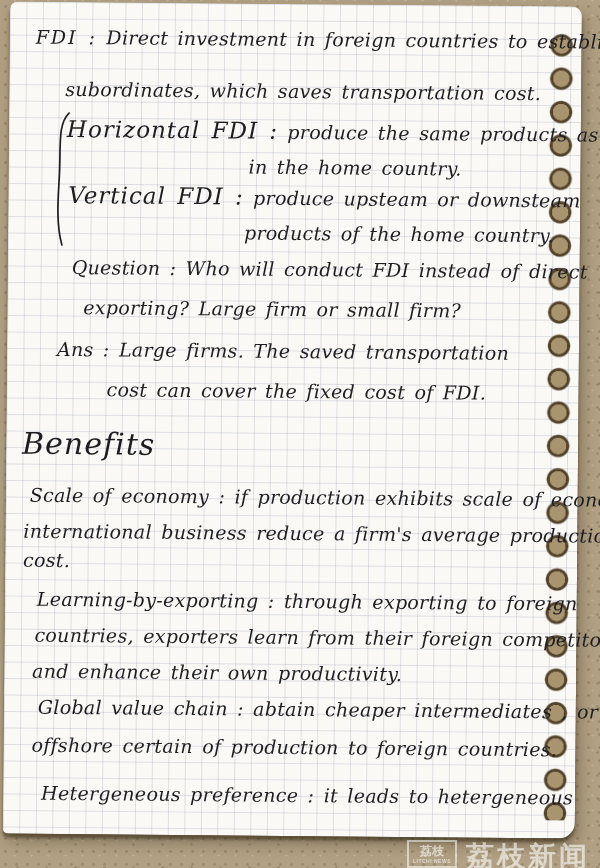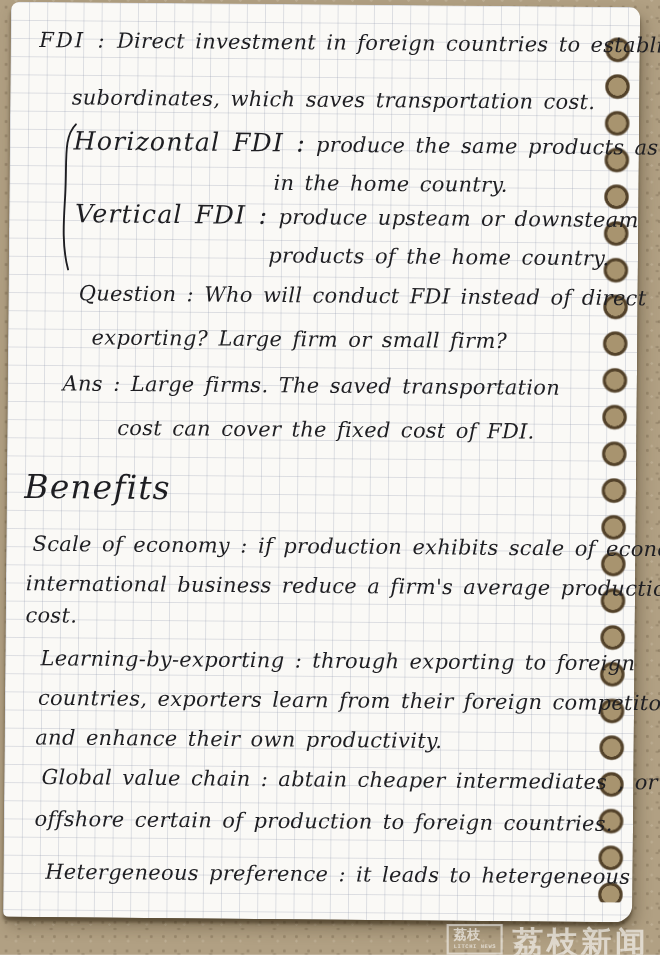--- a/index.html
+++ b/index.html
@@ -38,22 +38,22 @@
   .term-lg{font-size:23px;letter-spacing:1px;}
   .heading{font-size:30px;letter-spacing:1px;}
   .brace{position:absolute;left:42px;top:108px;}
   .watermark{
     position:absolute;right:10px;bottom:-3px;z-index:9;
     display:flex;align-items:flex-end;gap:9px;
     color:rgba(255,255,255,.60);
   }
   .wm-logo{
     border:2px solid rgba(255,255,255,.55);border-radius:0;
-    padding:3px 4px 2px;line-height:1;margin-bottom:3px;
-    font-family:Liberation Mono, monospace;font-weight:bold;
+    padding:3px 4px 2px;text-align:center;line-height:1;margin-bottom:3px;
+    font-family:Liberation Sans, sans-serif;font-weight:bold;
   }
   .wm-logo-title{font-size:12px;display:block;}
   .wm-logo-sub{font-size:5px;display:block;letter-spacing:.5px;margin-top:2px;}
   .wm-text{
     font-family:"DejaVu Sans", sans-serif;font-weight:bold;
     font-size:28px;letter-spacing:3px;line-height:1;
   }
 </style>
 </head>
 <body>

